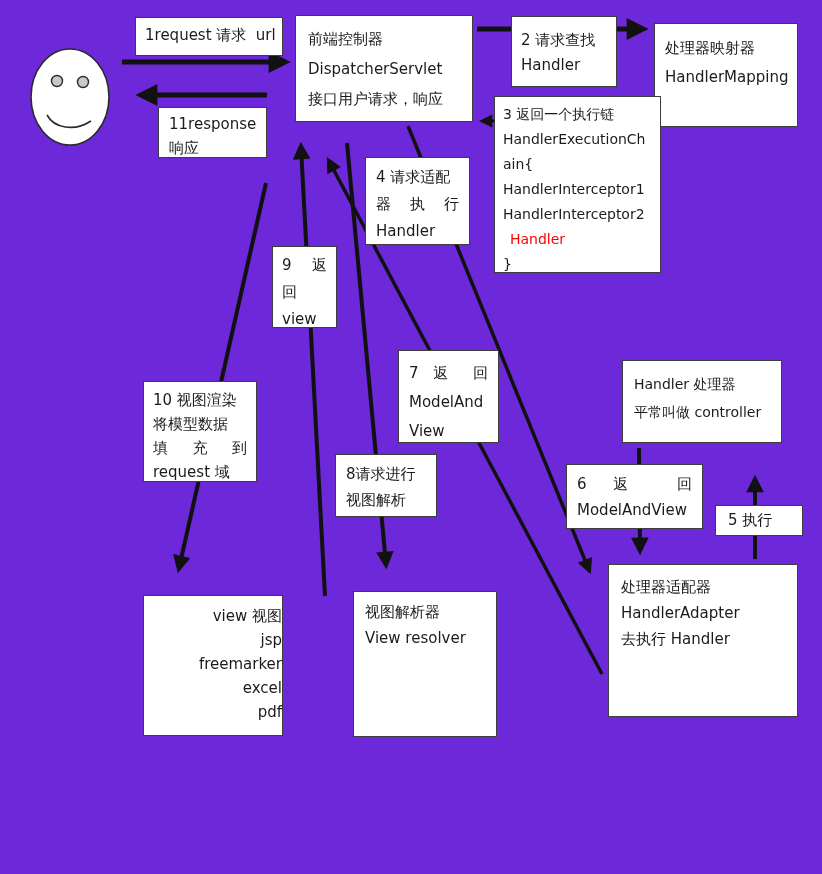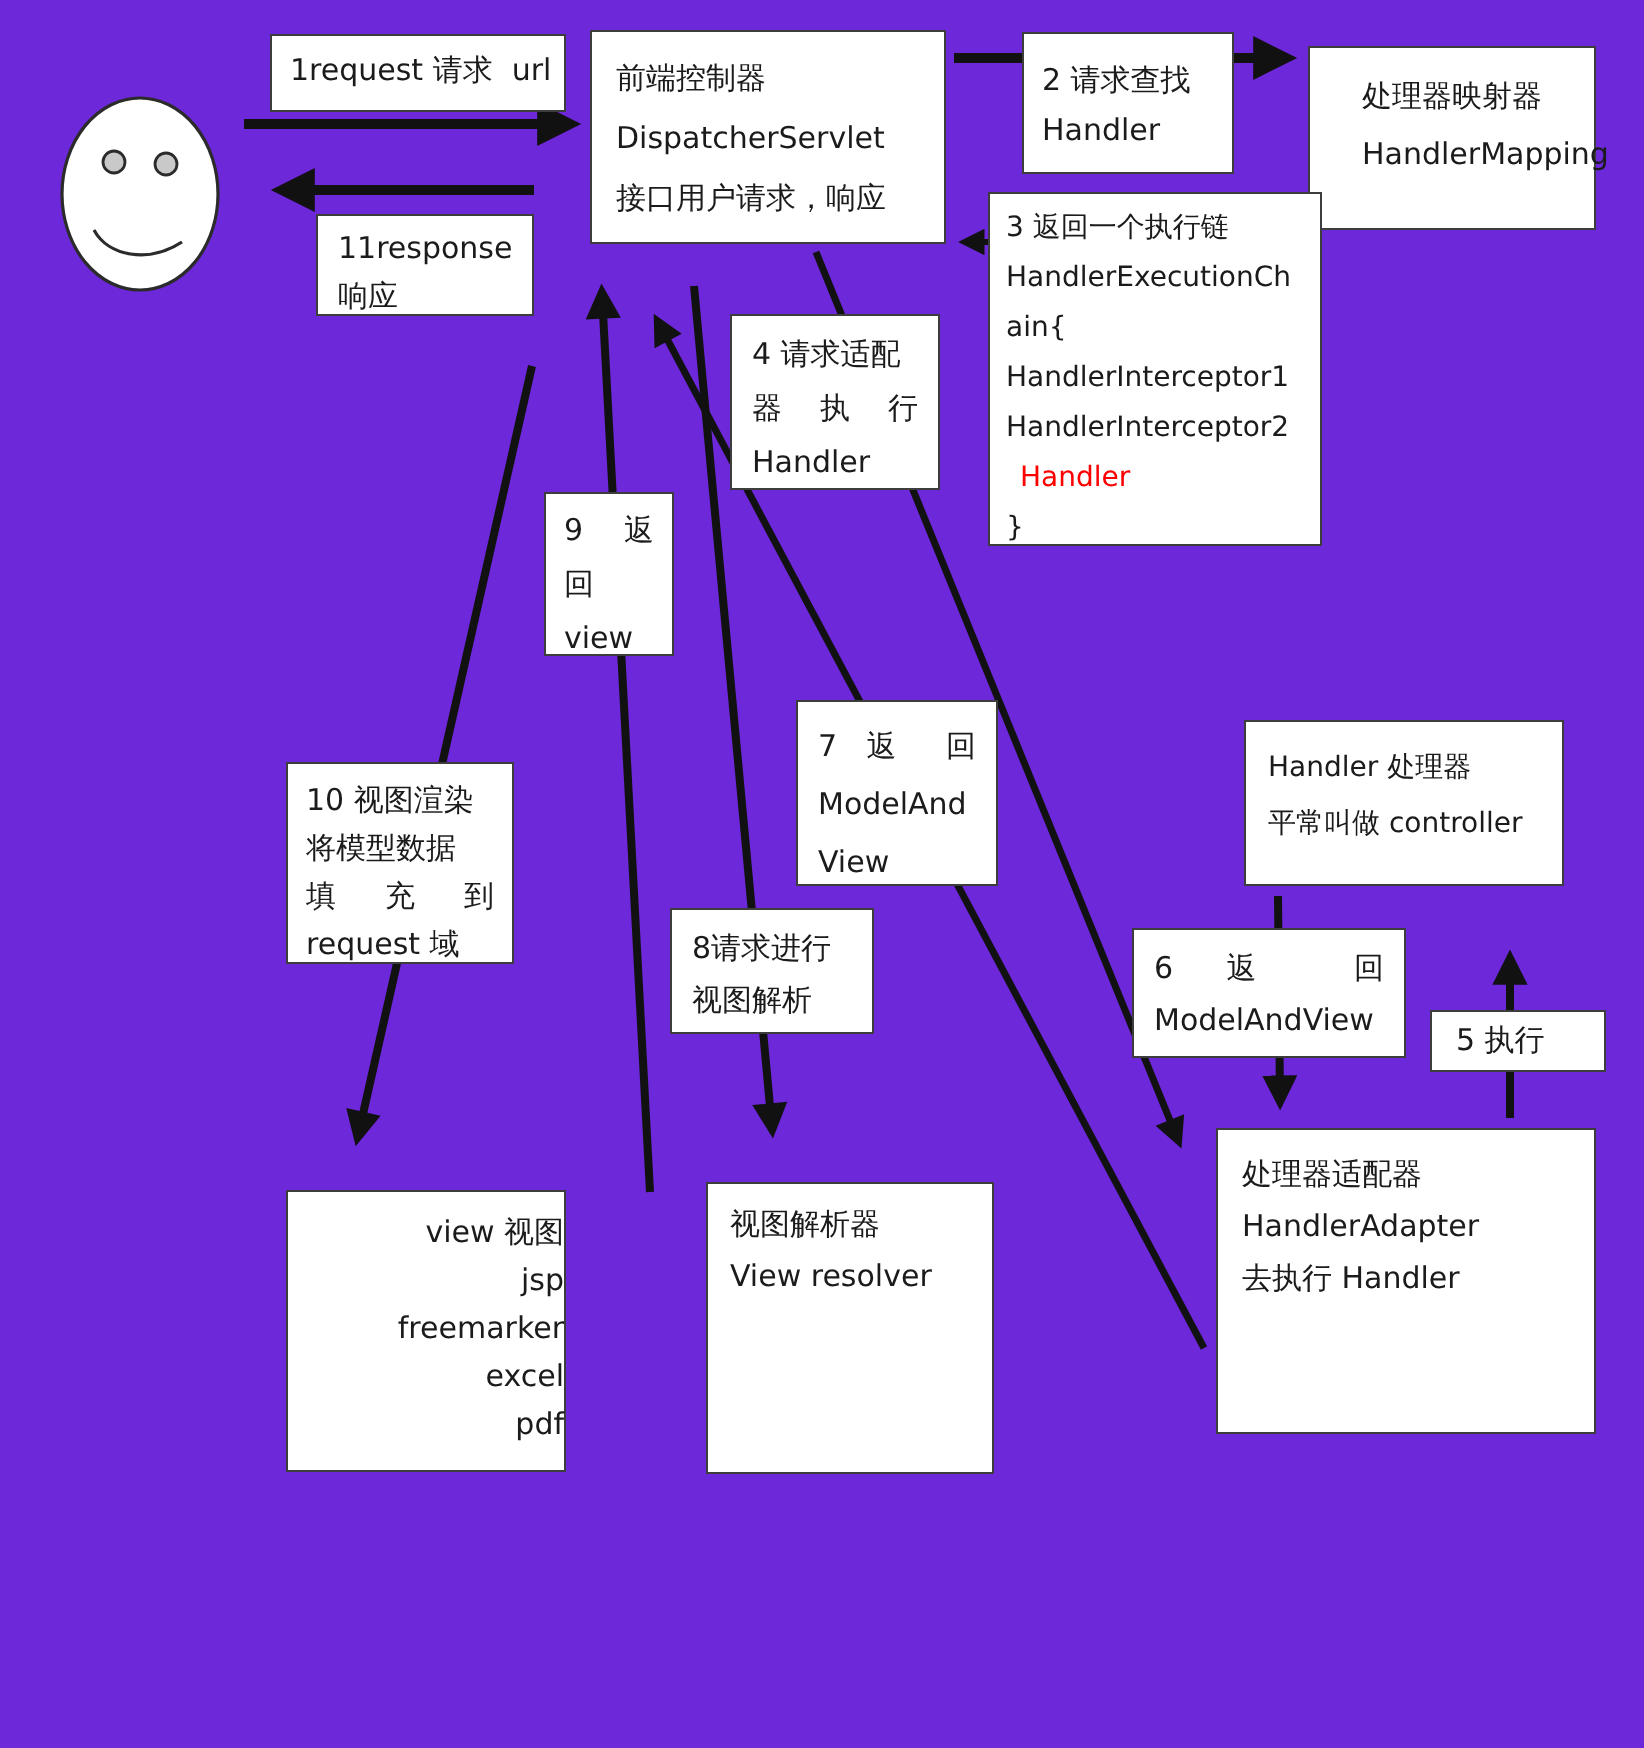--- a/index.html
+++ b/index.html
@@ -20,21 +20,21 @@
     z-index:2;
     font-size:15px;
   }
   .ln{white-space:pre-wrap;}
   .just{text-align:justify;text-align-last:justify;}
   .indent{padding-left:7px;}
 
   #box1{left:135px;top:17px;width:148px;height:39px;padding:8px 0 0 9px;}
   #ds{left:295px;top:15px;width:178px;height:107px;padding:8px 4px 0 12px;line-height:30px;}
   #box2{left:511px;top:16px;width:106px;height:71px;padding:11px 0 0 9px;line-height:25px;}
-  #hm{left:654px;top:23px;width:144px;height:92px;padding:10px 0 0 26px;line-height:29px;}
+  #hm{left:654px;top:23px;width:144px;height:104px;padding:10px 0 0 10px;line-height:29px;}
   #box3{left:494px;top:96px;width:167px;height:177px;padding:5px 0 0 8px;line-height:25px;font-size:14px;}
   #box11{left:158px;top:107px;width:109px;height:51px;padding:4px 0 0 10px;line-height:24px;}
   #box4{left:365px;top:157px;width:105px;height:88px;padding:6px 10px 0 10px;line-height:27px;}
   #box9{left:272px;top:246px;width:65px;height:82px;padding:5px 9px 0 9px;line-height:27px;}
   #box10{left:143px;top:381px;width:114px;height:101px;padding:6px 9px 0 9px;line-height:24px;}
   #box7{left:398px;top:350px;width:101px;height:93px;padding:8px 10px 0 10px;line-height:29px;}
   #box8{left:335px;top:454px;width:102px;height:63px;padding:6px 0 0 10px;line-height:26px;}
   #handler{left:622px;top:360px;width:160px;height:83px;padding:9px 12px 0 11px;line-height:28px;font-size:14px;}
   #box6{left:566px;top:464px;width:137px;height:65px;padding:6px 10px 0 10px;line-height:26px;}
   #box5{left:715px;top:505px;width:88px;height:31px;padding:5px 0 0 12px;}

